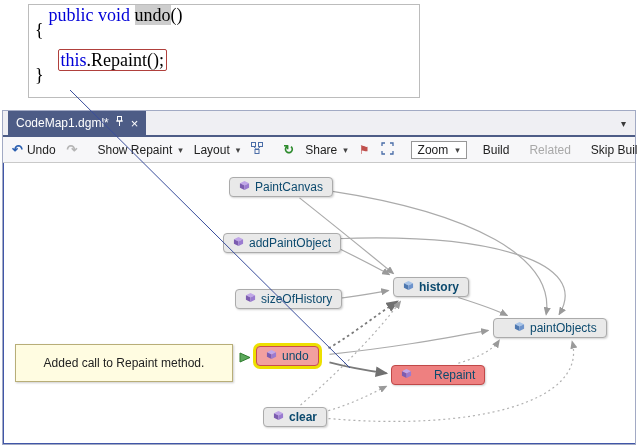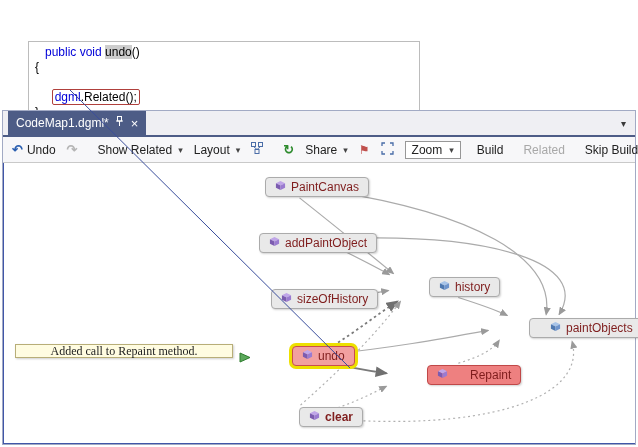--- a/index.html
+++ b/index.html
@@ -6,21 +6,21 @@
   html,body { margin:0; padding:0; }
   body {
     width:638px; height:447px; position:relative; overflow:hidden;
     background:#ffffff; font-family:"Liberation Sans", sans-serif;
   }
 
   
   .codebox {
     position:absolute; left:28px; top:4px; width:392px; height:94px;
     background:#ffffff; border:1px solid #bcbcbc; padding:3px 6px;
-    font-family:Liberation Sans, sans-serif; font-size:12px; line-height:15px; color:#000;margin-top:37px;
+    font-family:Liberation Serif, serif; font-size:18px; line-height:15px; color:#000;
   }
   .cline { white-space:pre; height:15px; }
   .kw { color:#0000d8; }
   .typ { color:#2b91af; }
   .name-hl { background:#cdcdcd; }
   .uline { text-decoration:underline; }
   .redbox {
     border:1px solid #b0403c; border-radius:2px; padding:0 2px;
   }
 
@@ -46,44 +46,43 @@
     white-space:nowrap;
   }
   .tbtn { display:inline-flex; align-items:center; gap:4px; padding:2px 4px; cursor:default; }
   .ico-undo { color:#2b5fb0; font-weight:bold; font-size:13px; }
   .ico-redo { color:#b5b5b5; font-weight:bold; font-size:13px; }
   .ico-refresh { color:#2e8b2e; font-weight:bold; font-size:13px; }
   .ico-flag { color:#c0504d; font-size:12px; }
   .chev { font-size:9px; color:#444; margin-left:2px; }
   .sep { width:1px; height:16px; background:#c9c9c9; margin:0 3px; }
   .disabled { color:#a8a8a8; }
-  .zoombox { display:inline-flex; align-items:center; gap:5px; border:1px solid #979797; background:#fff; padding:1px 6px; margin-left:4px; }
+  .zoombox { display:inline-flex; align-items:center; gap:5px; border:1px solid #979797; background:#fff; padding:1px 6px; margin-left:10px; }
 
   
   .canvas {
     flex:1; position:relative; background:#fff;
     border-left:1px solid #4056a8; border-bottom:1px solid #4056a8;
   }
   .edges { position:absolute; left:0; top:0; width:100%; height:100%; }
 
   .node {
     position:absolute; display:inline-flex; align-items:center; gap:5px;
-    padding:2px 9px; border-radius:4px; font-size:12px; color:#7f1d1d;
+    padding:2px 9px; border-radius:4px; font-size:12px; color:#0c4a6e;
     background:#e9e9e9; border:1px solid #ababab;
-    box-shadow:1px 1px 2px rgba(0,0,0,0.18); cursor:default;margin-left:36px;
+    box-shadow:1px 1px 2px rgba(0,0,0,0.18); cursor:default;
   }
   .node-undo { background:#f2a0a0; border:1px solid #c84e4e; box-shadow:0 0 0 3px #ede000; }
   .node-repaint { background:#ee8080; border:1px solid #c04848; }
 
   .callout {
-    position:absolute; left:11px; top:181px; width:218px; height:14px;
+    position:absolute; left:11px; top:181px; width:218px; height:38px;
     background:#fffce1; border:1px solid #b8ae78; display:flex; align-items:center;
     justify-content:center; font-size:12px; color:#222;
     box-shadow:1px 1px 2px rgba(0,0,0,0.2);
-    font-family:Liberation Serif, serif;
   }
   .green-arrow { position:absolute; left:234px; top:187px; }
 
   .overlay { position:absolute; left:0; top:0; width:638px; height:447px; pointer-events:none; z-index:60; }
 </style>
 </head>
 <body>
 
 <svg width="0" height="0" style="position:absolute" aria-hidden="true">
   <defs>
@@ -97,21 +96,21 @@
       <polygon points="1,3.5 6,6 6,11 1,8.5" fill="#4e78b0"></polygon>
       <polygon points="11,3.5 6,6 6,11 11,8.5" fill="#6e94cc"></polygon>
     </symbol>
   </defs>
 </svg>
 
 <div class="codebox">
   <div class="cline"><span class="kw">   public void </span><span class="name-hl">undo</span><span>()</span></div>
   <div class="cline"><span>{</span></div>
   <div class="cline"><span>     </span></div>
-  <div class="cline"><span>     </span><span class="redbox"><span class="kw">dgml</span><span>.Related();</span></span></div>
+  <div class="cline"><span>     </span><span class="redbox"><span class="kw">this</span><span>.Repaint();</span></span></div>
   <div class="cline"><span>}</span></div>
 </div>
 
 <div class="window">
 
   <div class="tabstrip">
     <div class="tab">
       <span>CodeMap1.dgml*</span>
       <span><svg width="9" height="11" viewBox="0 0 9 11">
             <rect x="2.5" y="0.5" width="4" height="4.5" fill="none" stroke="#fff"></rect>
@@ -126,21 +125,21 @@
   <div class="toolbar">
     <span class="tbtn">
         <span class="ico-undo">↶</span>
         <span>Undo</span>
       </span>
     <span class="tbtn">
         <span class="ico-redo">↷</span>
       </span>
     <span class="sep"></span>
     <span class="tbtn">
-        <span>Show Related</span>
+        <span>Show Repaint</span>
         <span class="chev">▾</span>
       </span>
     <span class="tbtn">
         <span>Layout</span>
         <span class="chev">▾</span>
       </span>
     <span class="tbtn">
         <span><svg width="12" height="12" viewBox="0 0 12 12">
             <rect x="0.5" y="0.5" width="4" height="4" fill="none" stroke="#4a6da8"></rect>
             <rect x="7.5" y="0.5" width="4" height="4" fill="none" stroke="#4a6da8"></rect>
@@ -225,21 +224,21 @@
       <span>addPaintObject</span>
     </div>
 
     <div class="node" style="left:231px; top:126px;">
       <span><svg width="11" height="11">
             <use href="#cubeM"></use>
           </svg></span>
       <span>sizeOfHistory</span>
     </div>
 
-    <div class="node" style="left:389px; top:114px;">
+    <div class="node" style="left:389px; top:114px;font-weight:bold;">
       <span><svg width="11" height="11">
             <use href="#cubeF"></use>
           </svg></span>
       <span>history</span>
     </div>
 
     <div class="node" style="left:489px; top:155px;padding-left:20px;">
       <span><svg width="11" height="11">
             <use href="#cubeF"></use>
           </svg></span>

